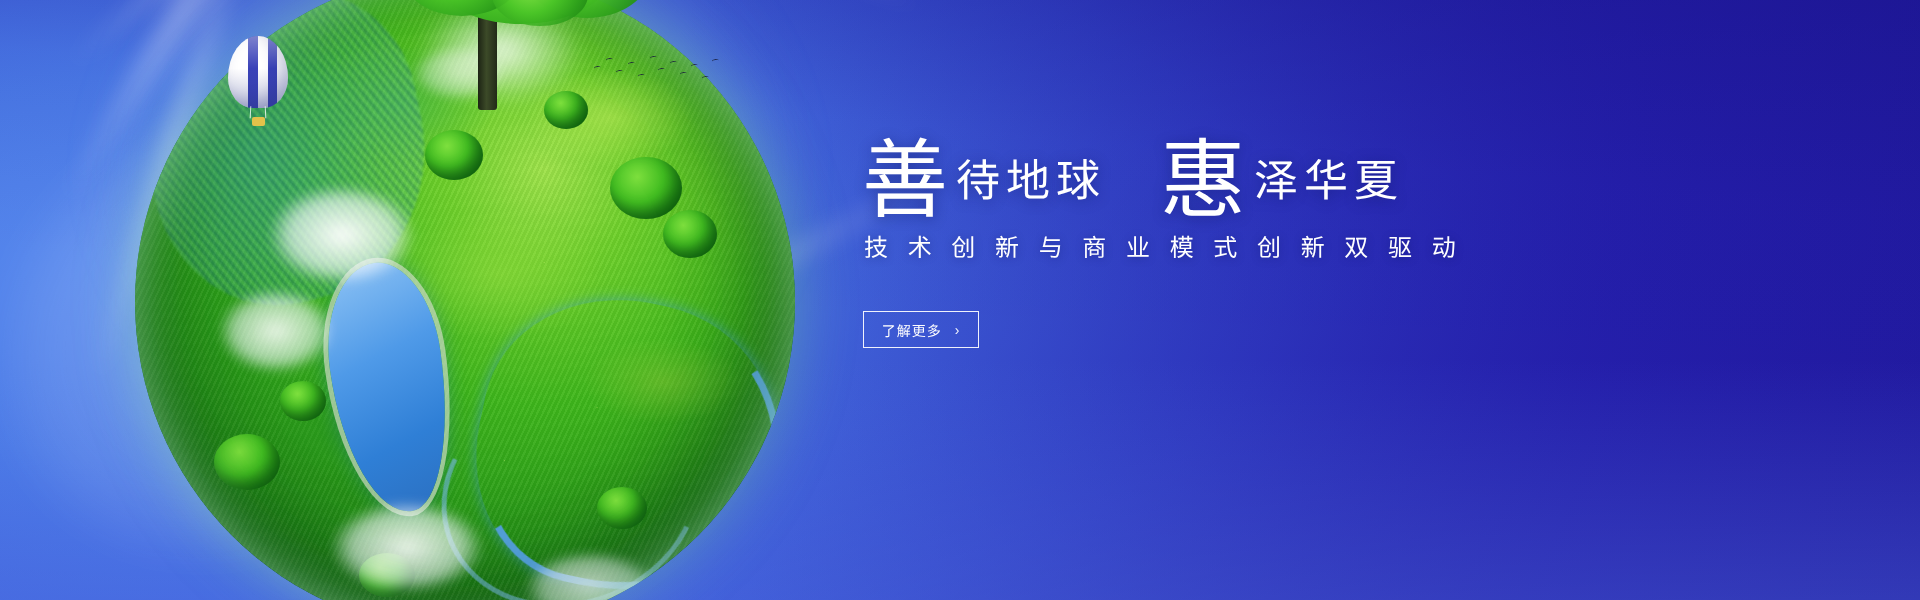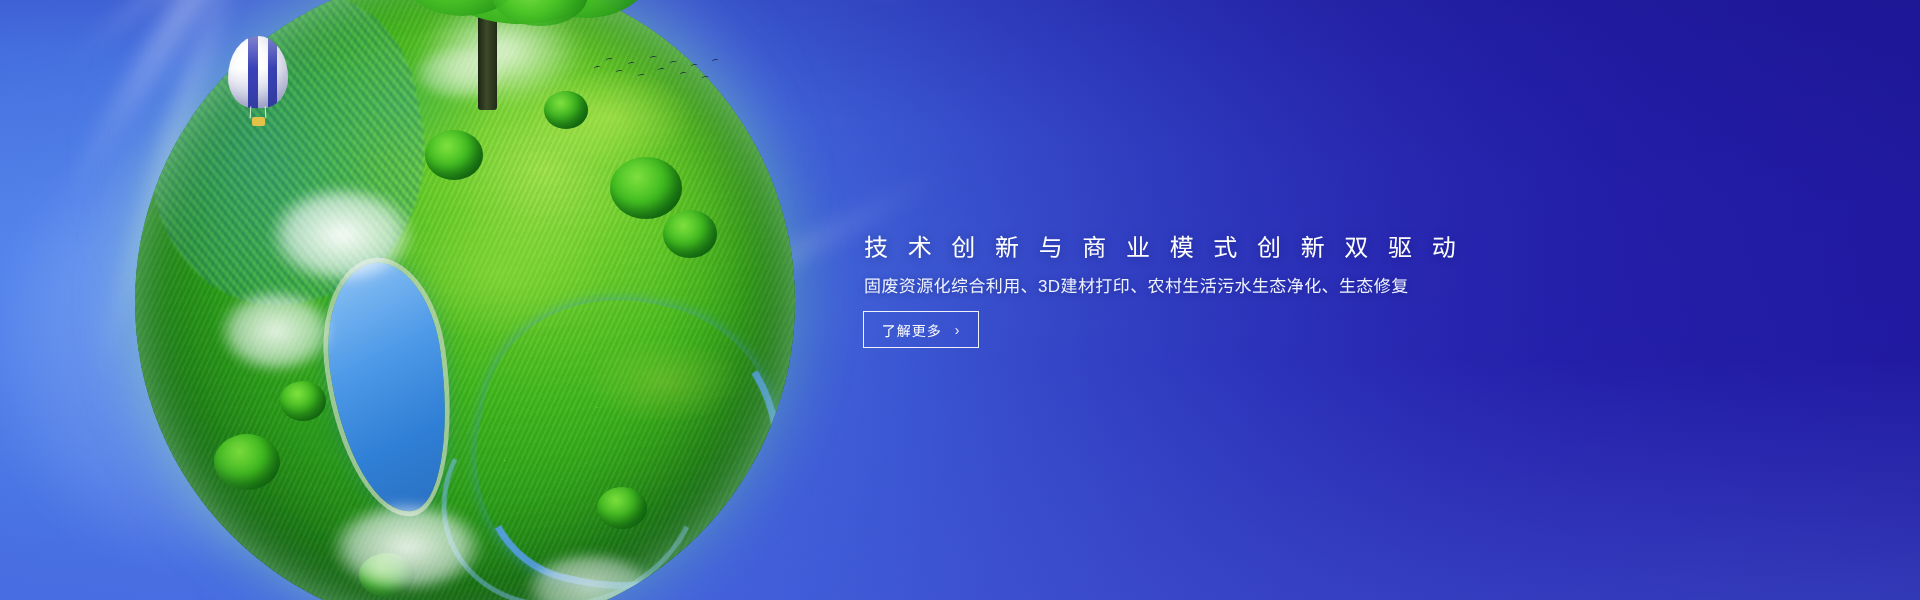--- a/index.html
+++ b/index.html
@@ -336,24 +336,26 @@
     <div class="bird" style="left:66px; top:16px;"></div>
     <div class="bird" style="left:78px; top:9px;"></div>
     <div class="bird" style="left:88px; top:20px;"></div>
     <div class="bird" style="left:99px; top:12px;"></div>
     <div class="bird" style="left:110px;top:24px;"></div>
     <div class="bird" style="left:120px;top:7px;"></div>
   </div>
 
   <div class="content">
 
+    <div class="headline">
+      <span class="hl-big">善</span><span class="hl-small">待地球</span><span class="hl-gap"></span><span class="hl-big">惠</span><span class="hl-small">泽华夏</span>
+    </div>
 
     <div class="subtitle">技 术 创 新 与 商 业 模 式 创 新 双 驱 动</div>
 
-    <div class="description">固废资源化综合利用、3D建材打印、农村生活污水生态净化、生态修复</div>
 
     <a class="cta" href="#">
       <span>了解更多</span>
       <span class="cta-chevron">›</span>
     </a>
 
   </div>
 </div>
 
 </body></html>

